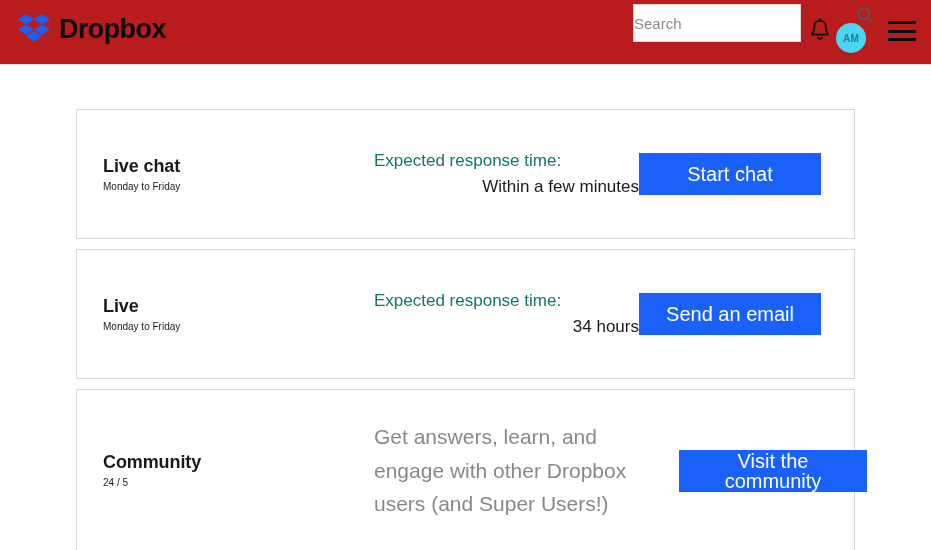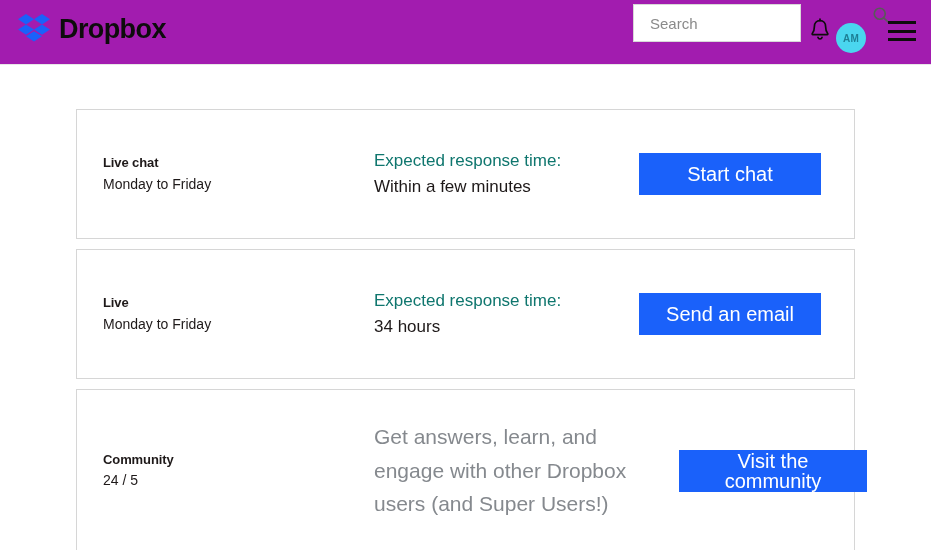--- a/index.html
+++ b/index.html
@@ -15,21 +15,21 @@
     font-family: "Liberation Sans", sans-serif;
     color: #1e1919;
     -webkit-font-smoothing: antialiased;
   }
 
   
   .header {
     position: relative;
     height: 65px;
     border-bottom: 1px solid #e7e7e7;
-    background: #a21caf;
+    background: #b91c1c;
   }
 
   .brand {
     position: absolute;
     left: 18px;
     top: 14px;
     display: flex;
     align-items: center;
     gap: 9px;
   }
@@ -51,21 +51,21 @@
   .search-box {
     position: absolute;
     left: 633px;
     top: 4px;
     width: 168px;
     height: 38px;
     border: 1px solid #d8d8d8;
     background: #ffffff;
     display: flex;
     align-items: flex-start;
-    padding: 0 10px 0 16px;
+    padding: 0 10px 0 0;
     gap: 22px;
   }
 
   .search-input {
     flex: 1;
     border: none;
     outline: none;
     font-family: "Liberation Sans", sans-serif;
     font-size: 15px;
     color: #4a4a4a;
@@ -155,29 +155,29 @@
   .card-tall { min-height: 130px; }
   .card-xl  { min-height: 163px; }
 
   .col-title {
     width: 297px;
     padding-left: 26px;
     flex: 0 0 auto;
   }
 
   .svc-name {
-    font-size: 13px;
+    font-size: 18px;
     font-weight: bold;
     color: #1e1919;
     line-height: 1.35;
     letter-spacing: -0.1px;
   }
 
   .svc-hours {
-    font-size: 14px;
+    font-size: 10px;
     color: #1e1919;
     line-height: 1.45;
     margin-top: 2px;
   }
 
   .col-info {
     width: 265px;
     flex: 0 0 auto;
   }
 
@@ -185,20 +185,21 @@
     font-size: 17px;
     color: #0f766e;
     line-height: 1.45;
   }
 
   .info-value {
     font-size: 17px;
     color: #1e1919;
     line-height: 1.45;
     margin-top: 1px;
+    text-align: right;
   }
 
   .info-desc {
     font-size: 21px;
     color: #85898e;
     line-height: 1.6;
   }
 
   .col-action {
     flex: 1 1 auto;

